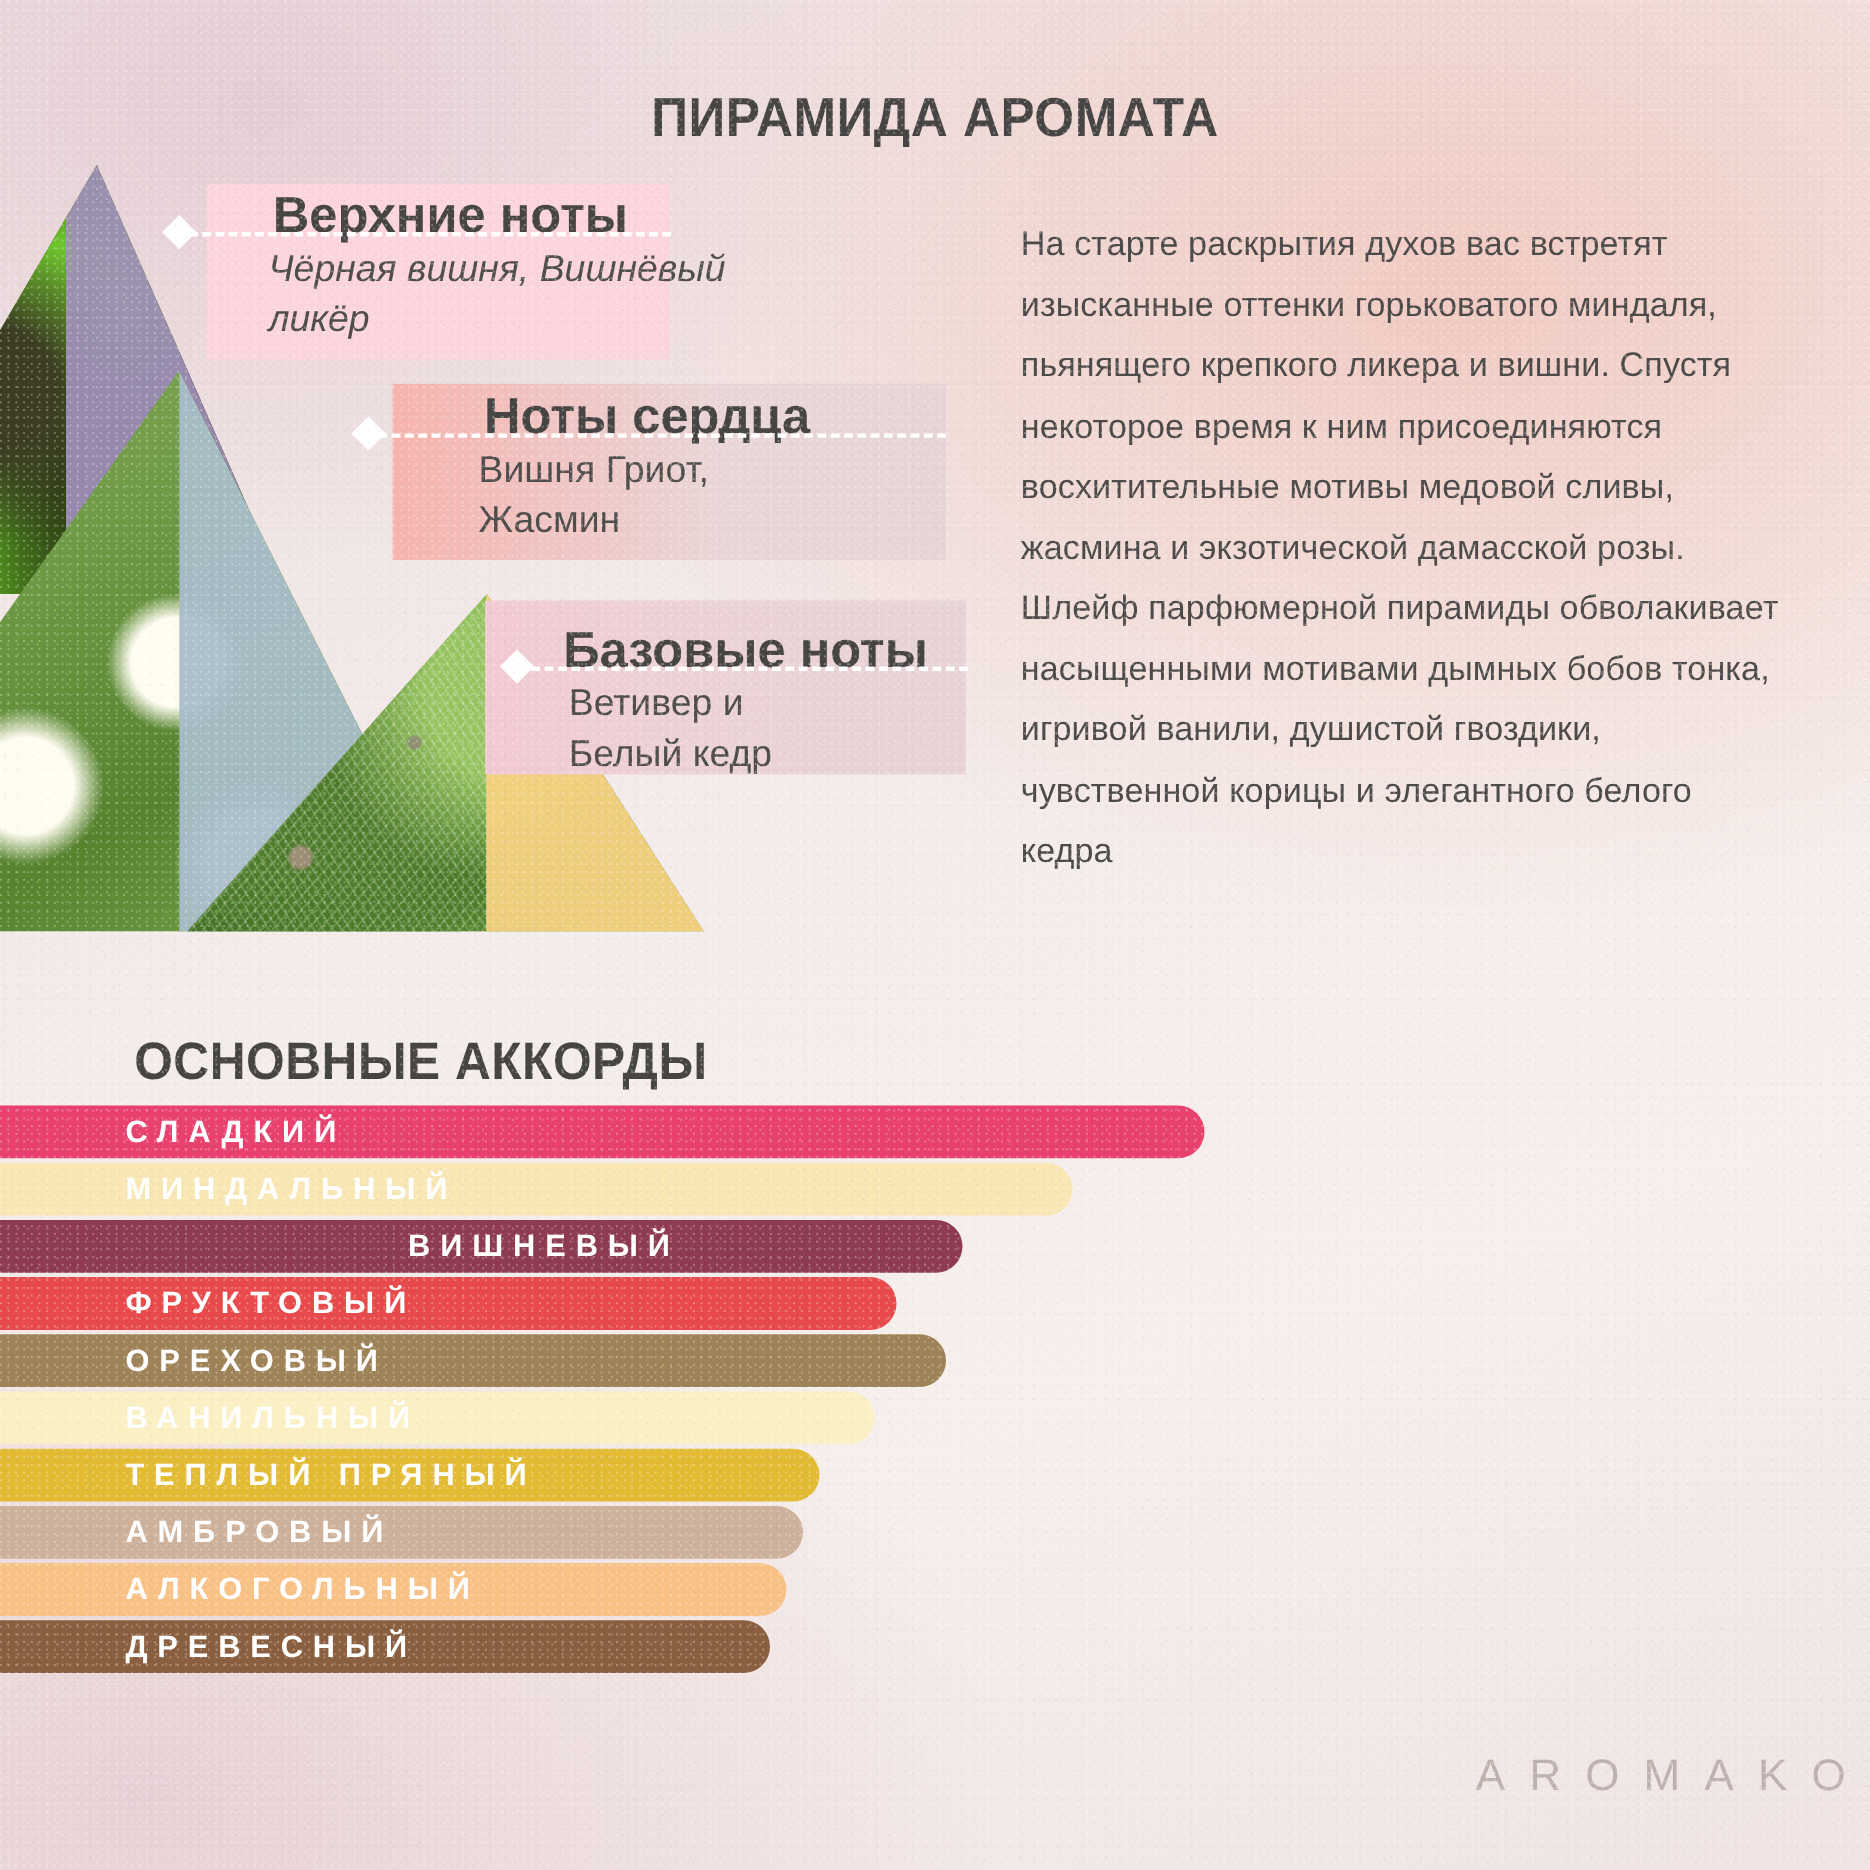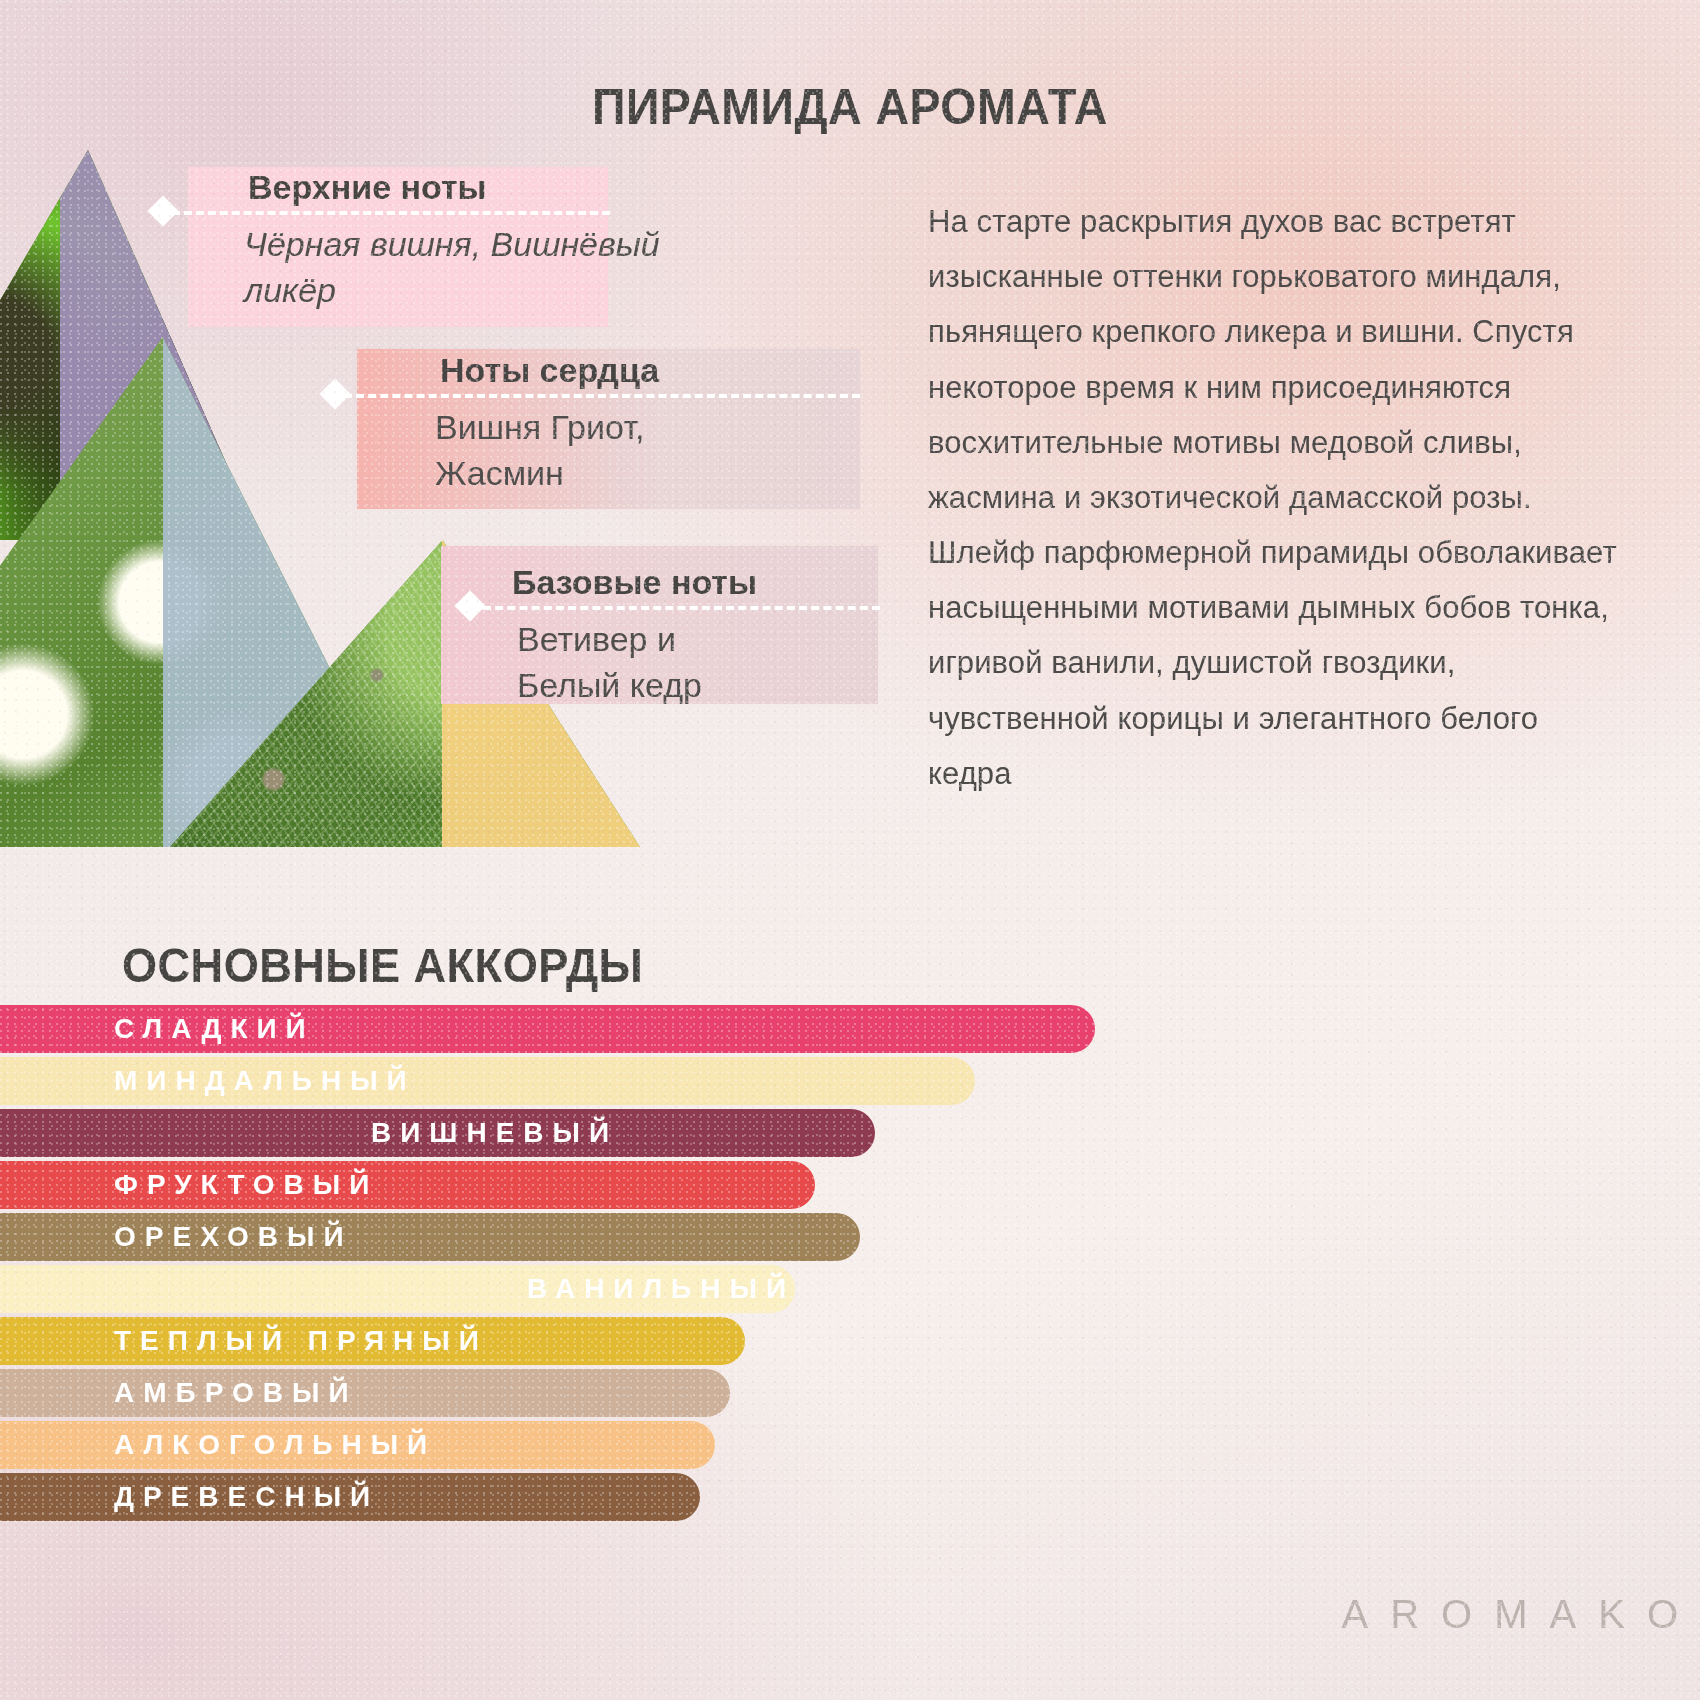--- a/index.html
+++ b/index.html
@@ -82,21 +82,21 @@
   .tint-mid{background:#a9bdc9;opacity:.95;}
   .tint-base{background:#f5d07f;opacity:.96;}
 
   
   .band{position:absolute;}
   .band-top{background:#fbd4dd;}
   .band-mid{background:linear-gradient(90deg,#f6b3ad 0%,#f0c3c1 26%,#e9d7d8 62%,#e6d4d6 100%);}
   .band-base{background:linear-gradient(90deg,#f2c9d1 0%,#ecd2d5 40%,#e7d3d6 100%);}
 
   .note-head{
-    position:absolute;font-weight:bold;color:#474543;font-size:34px;
+    position:absolute;font-weight:bold;color:#474543;font-size:46px;
     white-space:nowrap;
   }
   .note-body{
     position:absolute;color:#504e4c;font-size:34px;line-height:1.35;
     font-weight:400;
   }
   .dashline{
     position:absolute;height:0;border-top:4px dashed #ffffff;
   }
   .diamond{
@@ -194,21 +194,21 @@
       </div>
       <div class="accord" style="width: 875px; background: rgb(142, 58, 80); justify-content: center;">
         <span class="alabel">ВИШНЕВЫЙ</span>
       </div>
       <div class="accord" style="width: 815px; background: rgb(232, 73, 74);">
         <span class="alabel">ФРУКТОВЫЙ</span>
       </div>
       <div class="accord" style="width: 860px; background: rgb(158, 130, 88);">
         <span class="alabel">ОРЕХОВЫЙ</span>
       </div>
-      <div class="accord" style="width: 795px; background: rgb(250, 240, 196); justify-content: flex-end;">
+      <div class="accord" style="width: 795px; background: rgb(250, 240, 196);">
         <span class="alabel">ВАНИЛЬНЫЙ</span>
       </div>
       <div class="accord" style="width: 745px; background: rgb(226, 187, 51);">
         <span class="alabel">ТЕПЛЫЙ ПРЯНЫЙ</span>
       </div>
       <div class="accord" style="width: 730px; background: rgb(205, 177, 154); text-align: center;">
         <span class="alabel">АМБРОВЫЙ</span>
       </div>
       <div class="accord" style="width: 715px; background: rgb(248, 193, 134);">
         <span class="alabel">АЛКОГОЛЬНЫЙ</span>

